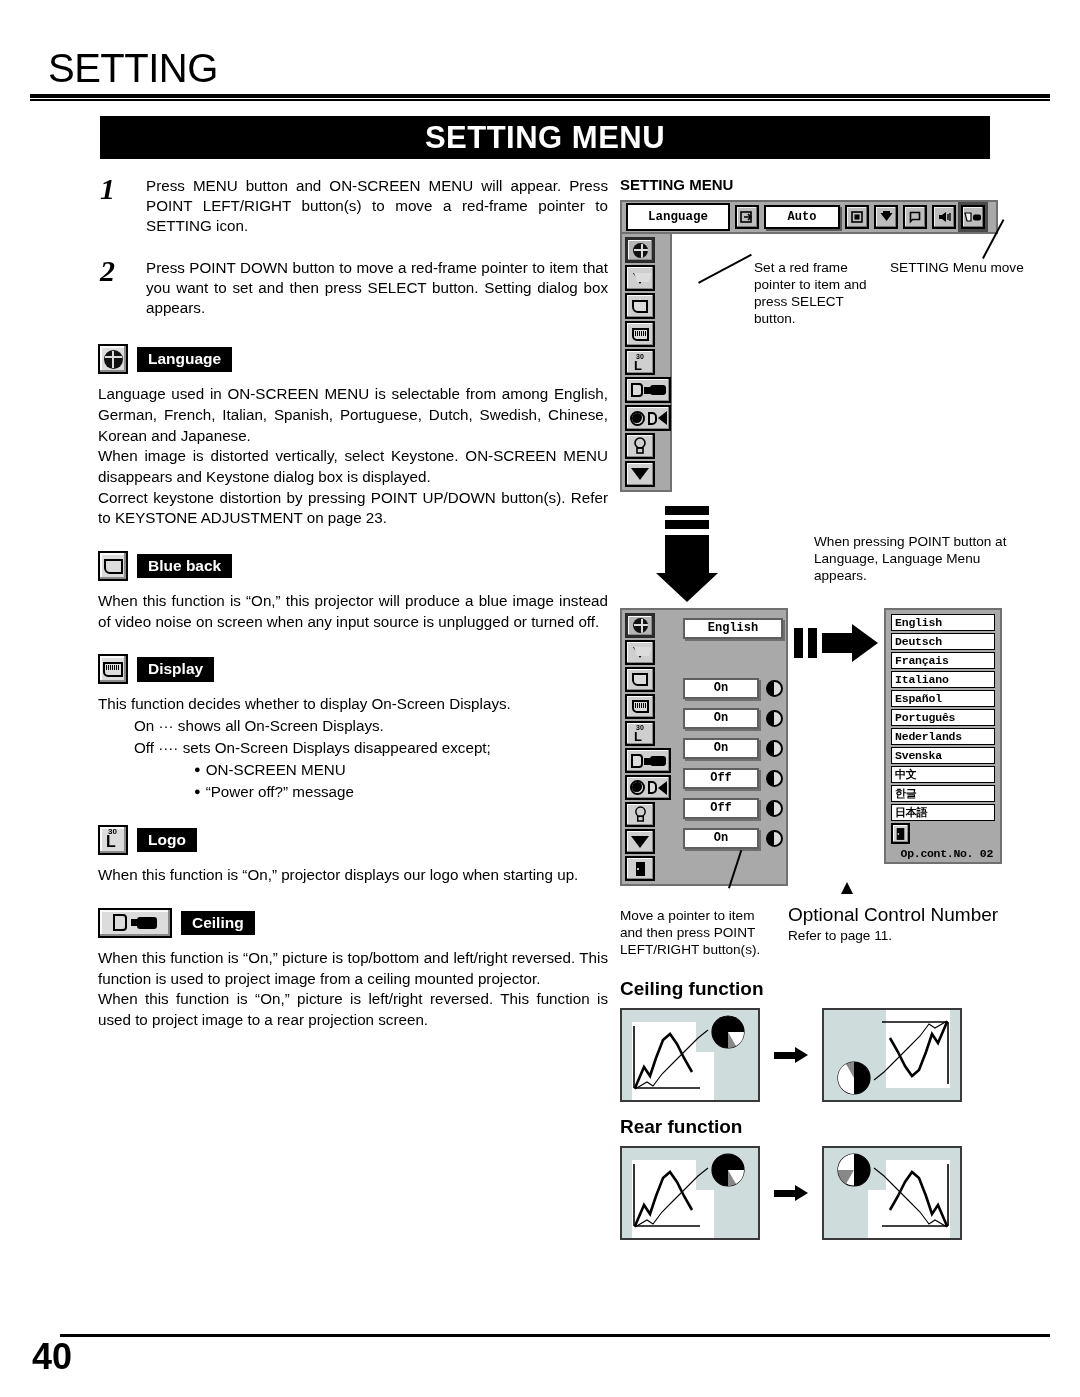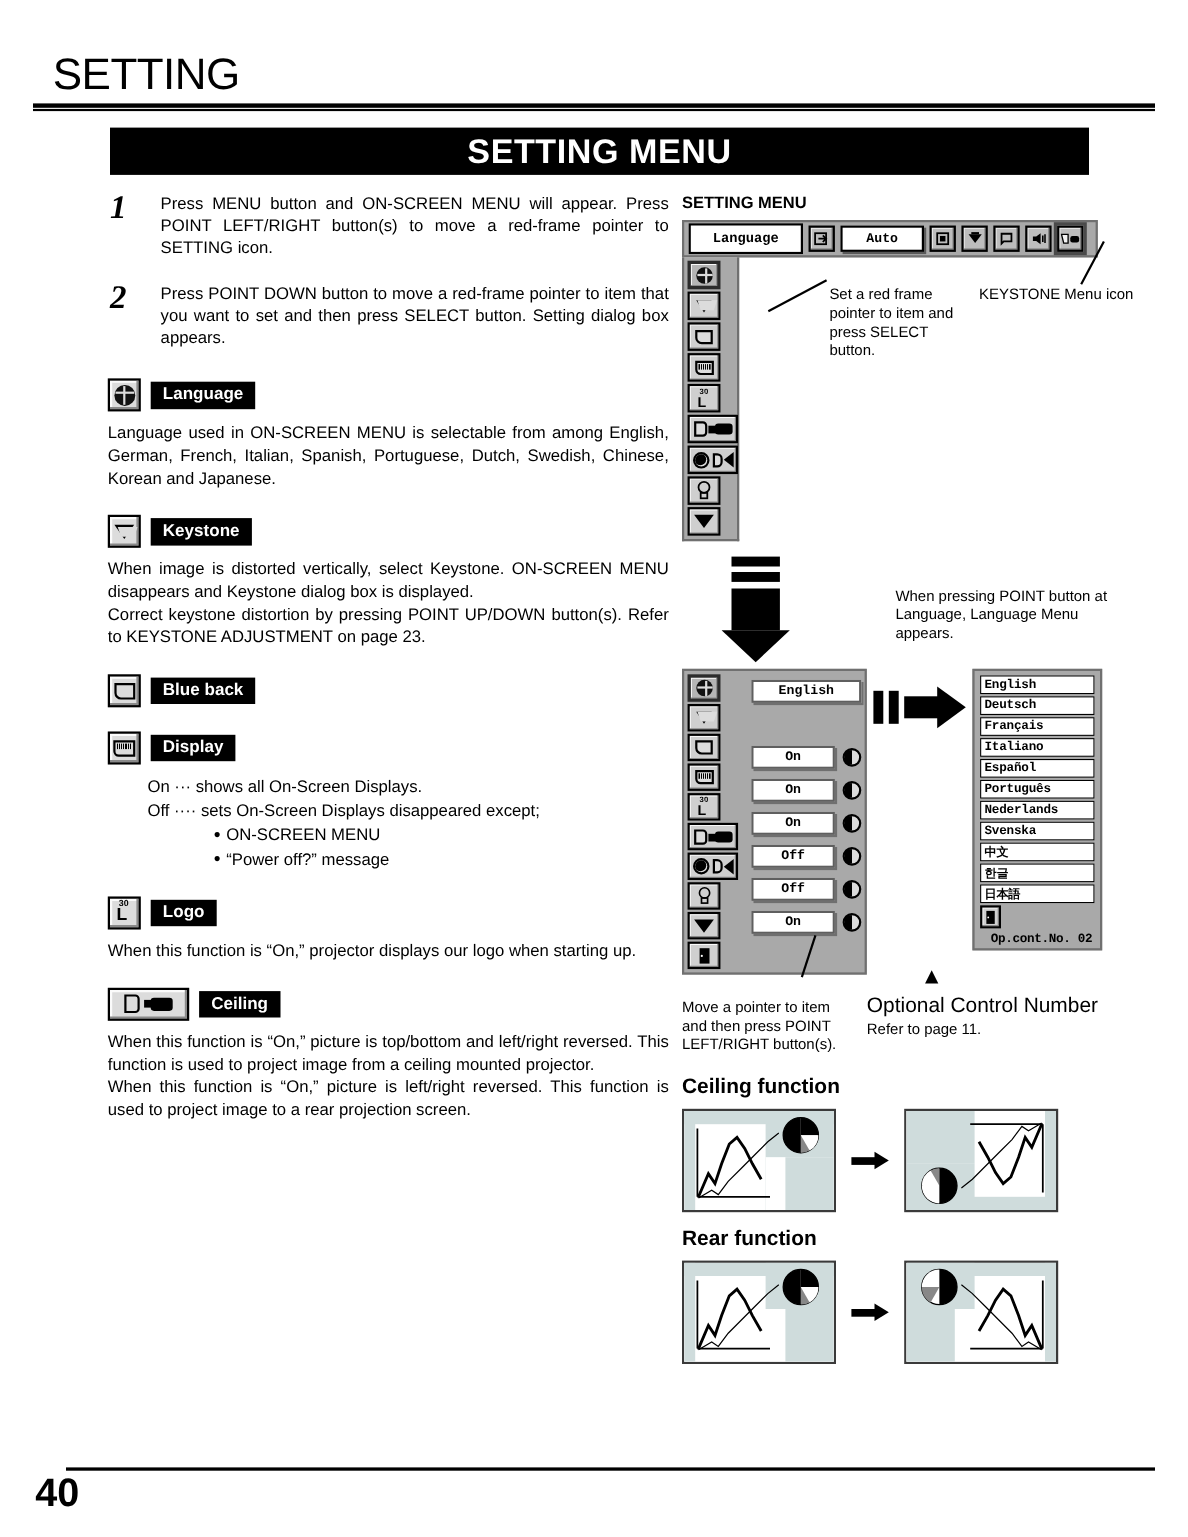--- a/index.html
+++ b/index.html
@@ -201,42 +201,38 @@
   </div>
 
   <div class="sec-head first">
     <span class="chip sq">
         <span class="g-globe"></span>
       </span>
     <span class="sec-label">Language</span>
   </div>
   <div class="body-text">Language used in ON-SCREEN MENU is selectable from among English, German, French, Italian, Spanish, Portuguese, Dutch, Swedish, Chinese, Korean and Japanese.</div>
 
-  <div class="sec-head">
-    <span class="chip sq">
-        <span class="g-key"></span>
-      </span>
-    <span class="sec-label">Keystone</span>
-  </div>
   <div class="body-text">When image is distorted vertically, select Keystone.  ON-SCREEN MENU disappears and Keystone dialog box is displayed.</div>
   <div class="body-text">Correct keystone distortion by pressing POINT UP/DOWN button(s). Refer to KEYSTONE ADJUSTMENT on page 23.</div>
 
   <div class="sec-head">
     <span class="chip sq">
         <span class="g-blue"></span>
       </span>
     <span class="sec-label">Blue back</span>
   </div>
+  <div class="body-text">When this function is “On,” this projector will produce a blue image instead of video noise on screen when any input source is unplugged or turned off.</div>
 
   <div class="sec-head">
     <span class="chip sq">
         <span class="g-disp"></span>
       </span>
     <span class="sec-label">Display</span>
   </div>
+  <div class="body-text nj">This function decides whether to display On-Screen Displays.</div>
   <div class="indent1">On  ··· shows all On-Screen Displays.</div>
   <div class="indent1">Off ···· sets On-Screen Displays disappeared except;</div>
   <div class="indent2">
     <span class="dot">●</span><span>ON-SCREEN MENU</span>
   </div>
   <div class="indent2">
     <span class="dot">●</span><span>“Power off?” message</span>
   </div>
 
   <div class="sec-head">
@@ -341,21 +337,21 @@
             <rect x="4" y="11" width="6" height="5" fill="none" stroke="#000" stroke-width="1.6"></rect>
           </svg>
       </div>
       <div class="si">
         <span style="width:0;height:0;border-left:9px solid transparent;border-right:9px solid transparent;border-top:12px solid #000;"></span>
       </div>
     </div>
 
     <div style="position:relative; flex:1;">
       <div class="note" style="position:absolute; left:82px; top:26px; width:120px;">Set a red frame pointer to item and press SELECT button.</div>
-      <div class="note" style="position:absolute; left:218px; top:26px; width:180px;">KEYSTONE Menu icon</div>
+      <div class="note" style="position:absolute; left:218px; top:26px; width:180px;">SETTING Menu move</div>
 
       <div class="ln" style="left:26px; top:48px; width:60px; height:2px; transform:rotate(-28deg);"></div>
       <div class="ln" style="left:310px; top:24px; width:44px; height:2px; transform:rotate(-62deg);"></div>
     </div>
   </div>
 
   <div style="display:flex; margin-top:14px; position:relative;">
     <div class="downarrow" style="margin-left:36px;">
       <div class="b1"></div>
         <div class="b2"></div>

